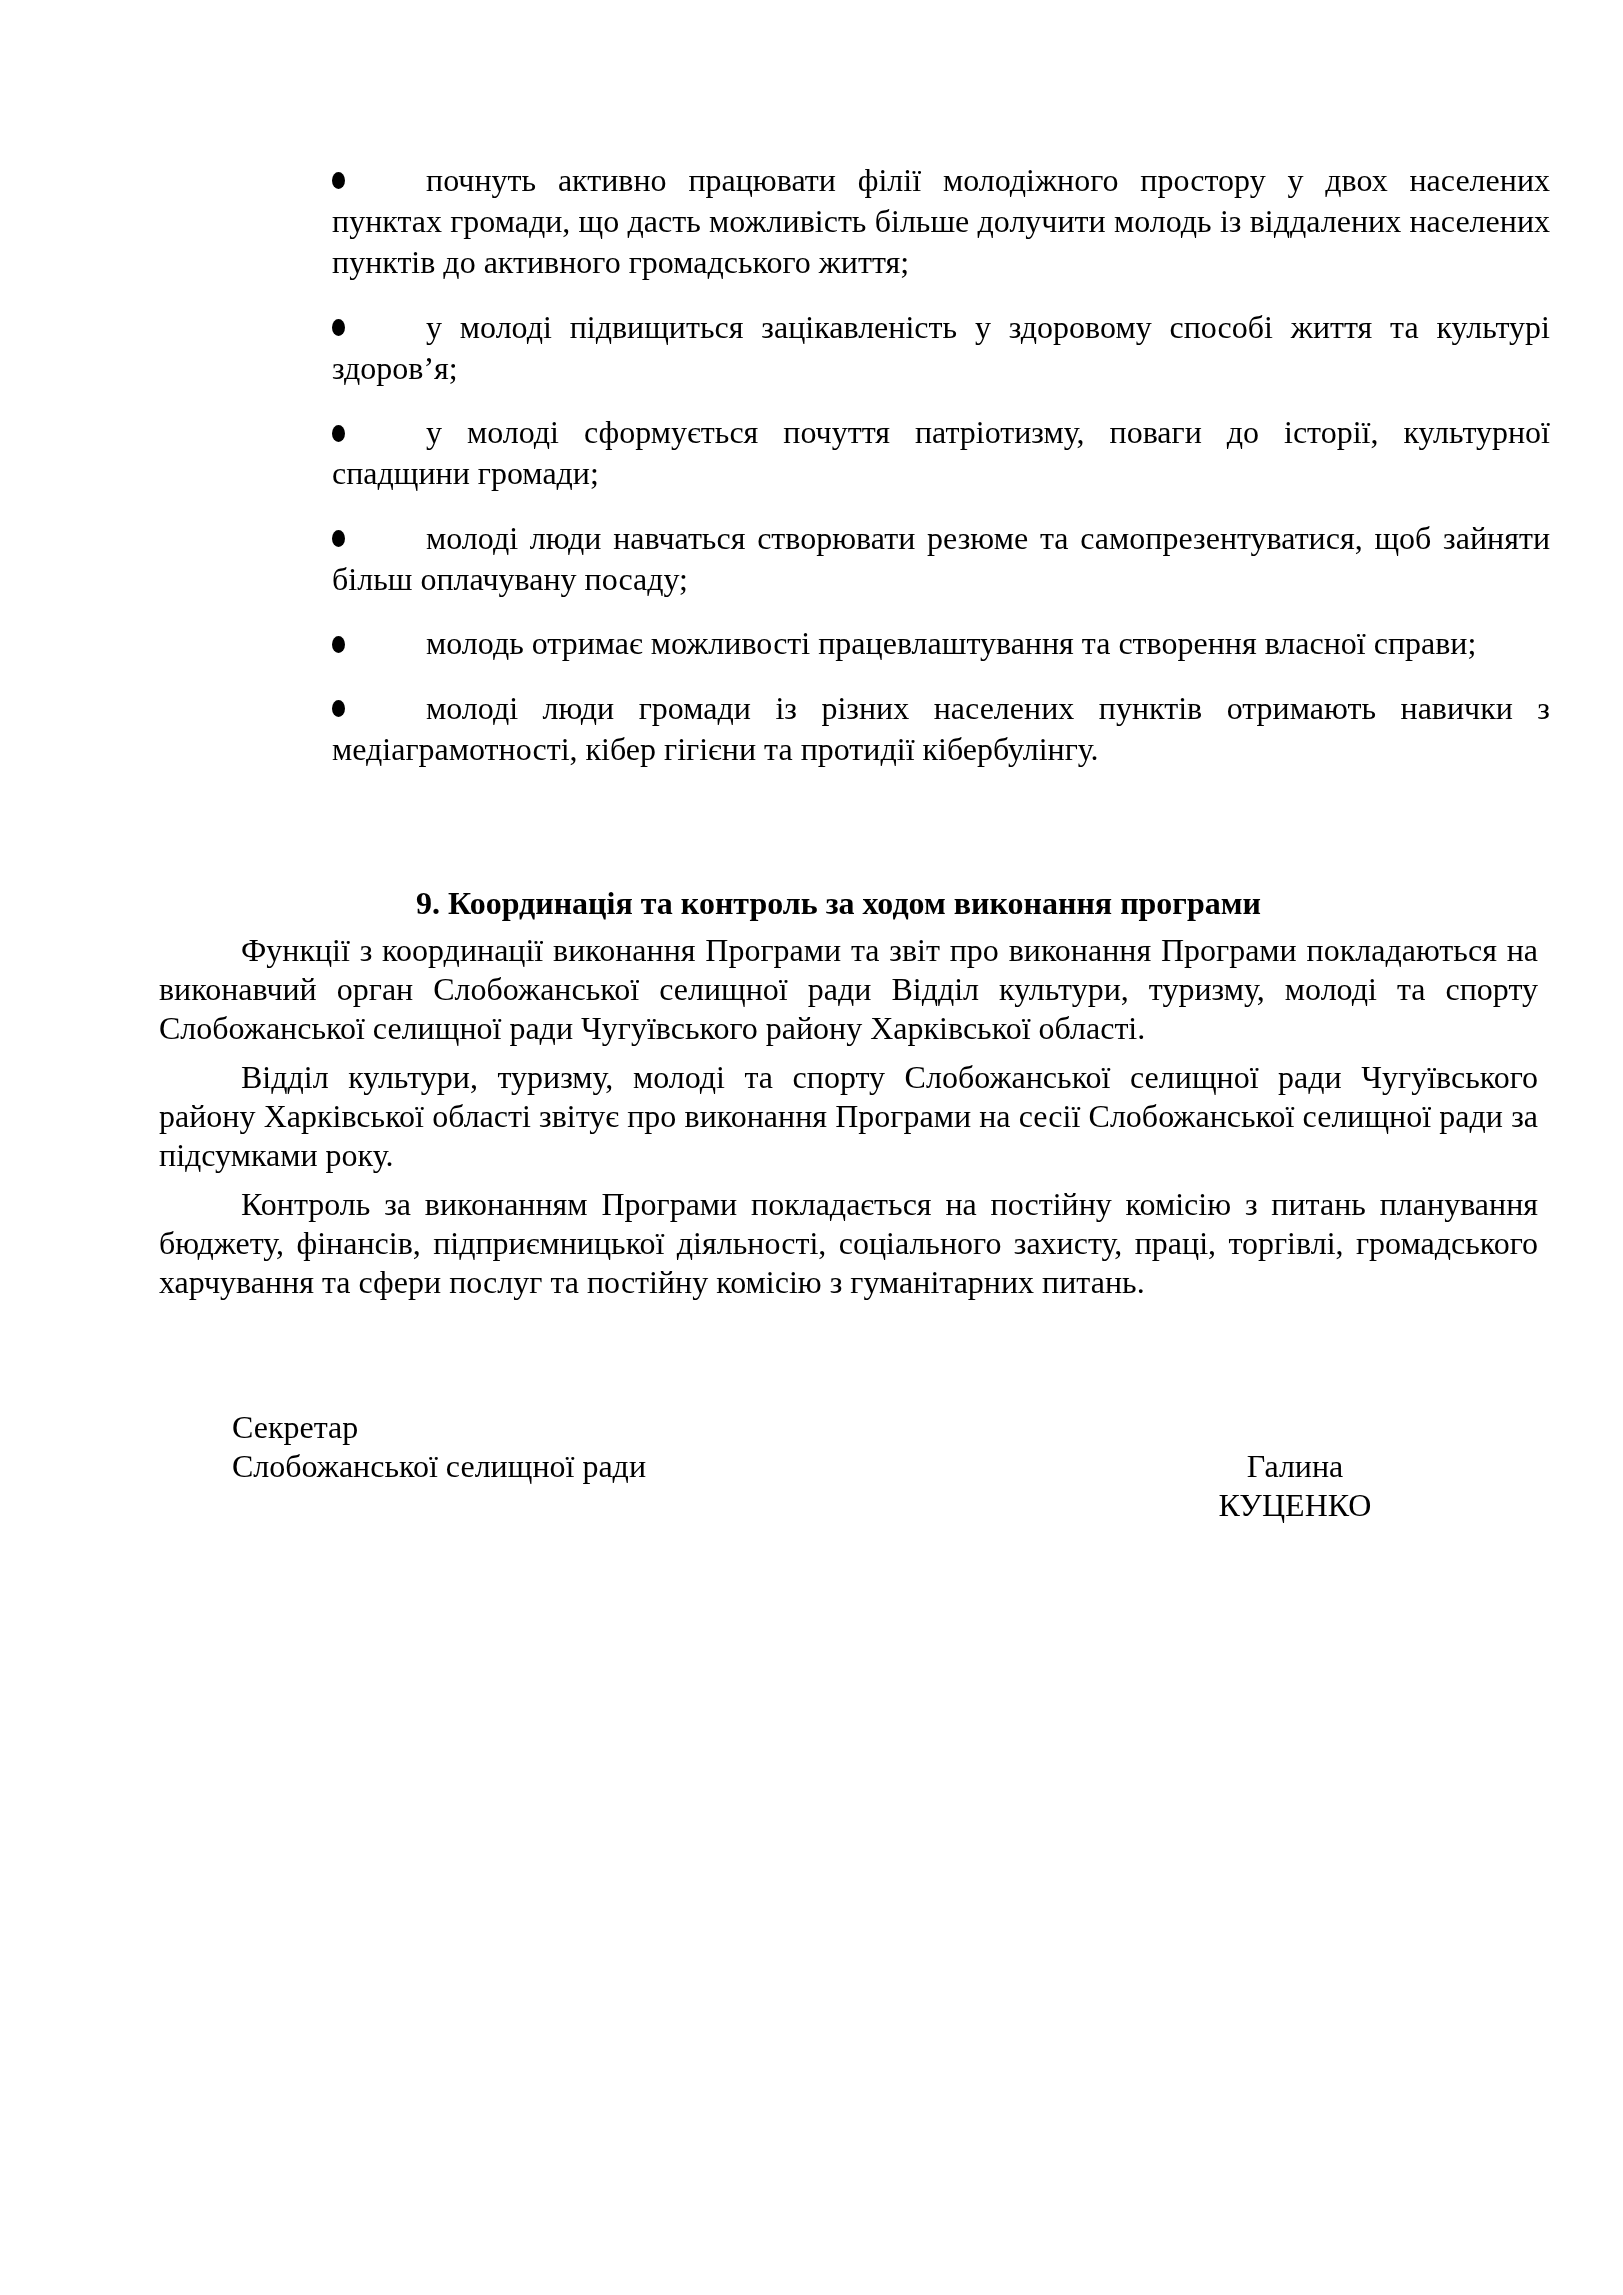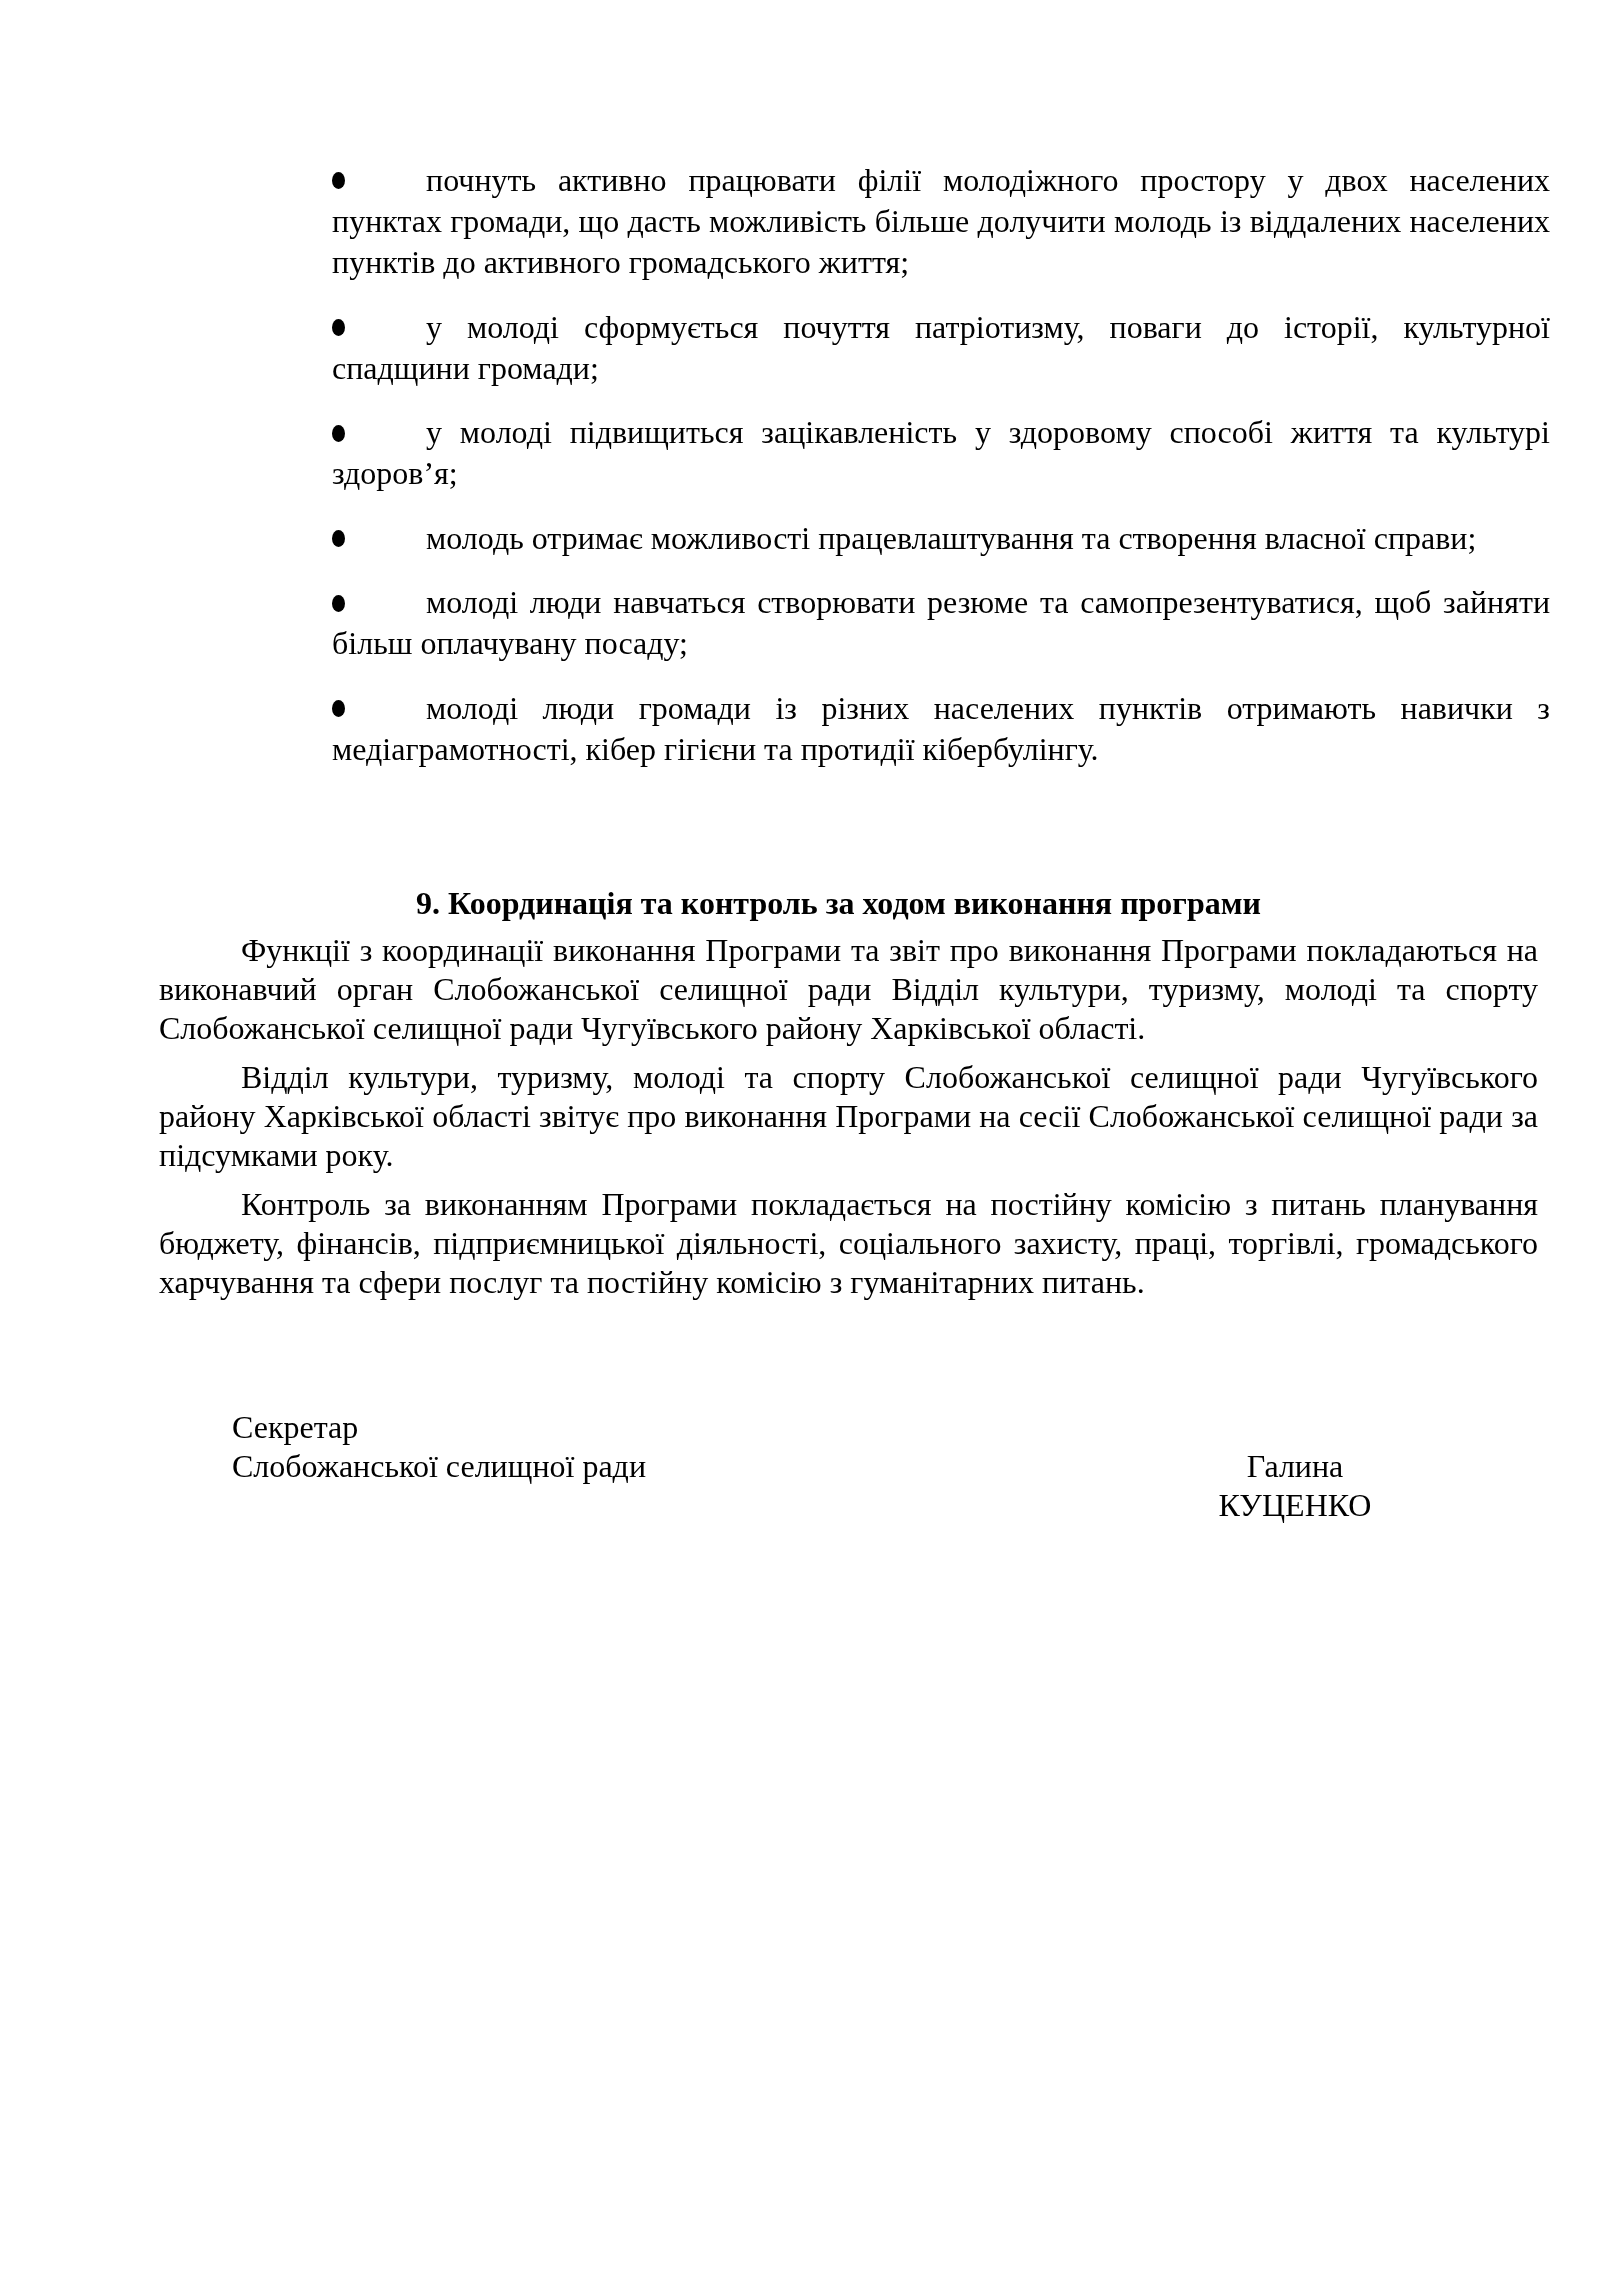--- a/index.html
+++ b/index.html
@@ -50,33 +50,33 @@
 
 <div class="page">
 
   <div class="bullets">
     <div class="bullet-item">
       <span class="dot"></span>
       <span class="txt">почнуть активно працювати філії молодіжного простору у двох населених пунктах громади, що дасть можливість більше долучити молодь із віддалених населених пунктів до активного громадського життя;</span>
     </div>
     <div class="bullet-item">
       <span class="dot"></span>
+      <span class="txt">у молоді підвищиться зацікавленість у здоровому способі життя та культурі здоров’я;</span>
+    </div>
+    <div class="bullet-item">
+      <span class="dot"></span>
       <span class="txt">у молоді сформується почуття патріотизму, поваги до історії, культурної спадщини громади;</span>
     </div>
     <div class="bullet-item">
       <span class="dot"></span>
-      <span class="txt">у молоді підвищиться зацікавленість у здоровому способі життя та культурі здоров’я;</span>
+      <span class="txt">молоді люди навчаться створювати резюме та самопрезентуватися, щоб зайняти більш оплачувану посаду;</span>
     </div>
     <div class="bullet-item">
       <span class="dot"></span>
       <span class="txt">молодь отримає можливості працевлаштування та створення власної справи;</span>
-    </div>
-    <div class="bullet-item">
-      <span class="dot"></span>
-      <span class="txt">молоді люди навчаться створювати резюме та самопрезентуватися, щоб зайняти більш оплачувану посаду;</span>
     </div>
     <div class="bullet-item">
       <span class="dot"></span>
       <span class="txt">молоді люди громади із різних населених пунктів отримають навички з медіаграмотності, кібер гігієни та протидії кібербулінгу.</span>
     </div>
   </div>
 
   <div class="section-heading">9.  Координація та контроль за ходом виконання програми</div>
 
   <div class="body">

